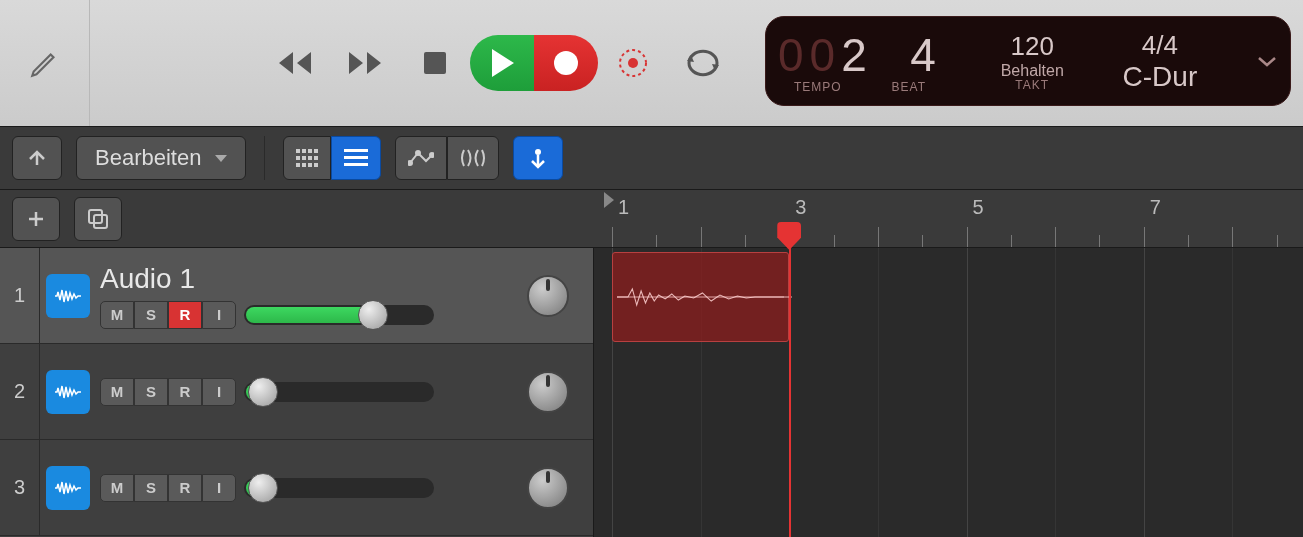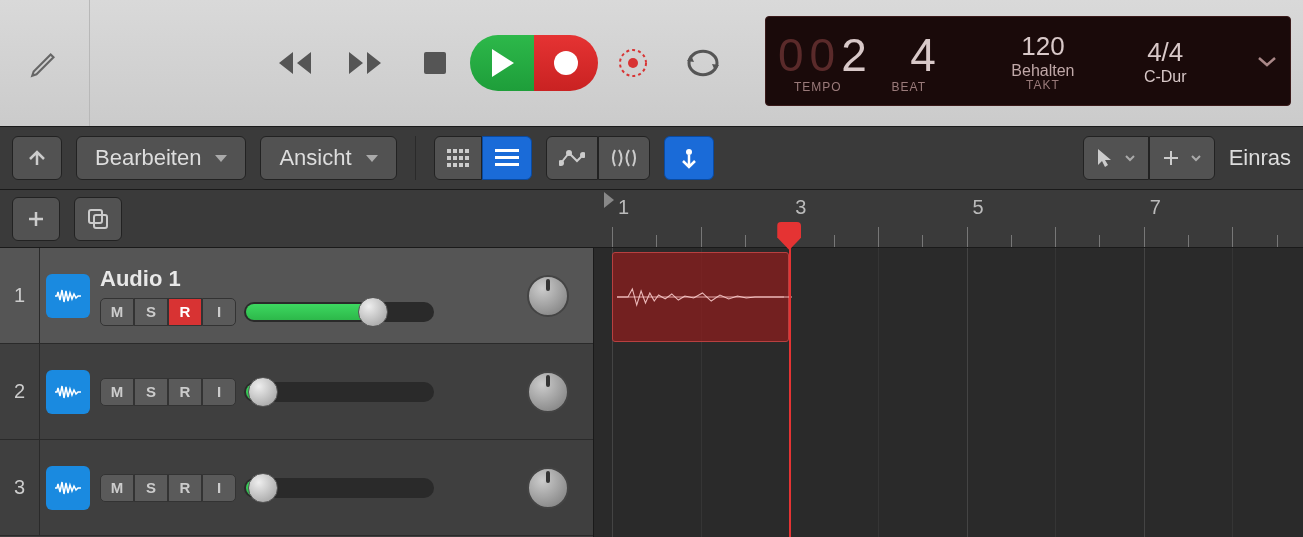--- a/index.html
+++ b/index.html
@@ -6,21 +6,21 @@
   body { width: 1303px; height: 537px; background: #d4d4d4; overflow: hidden; color: #e8e8e8; }
   
   
   .top-bar { height: 126px; background: linear-gradient(#d9d9d9, #cbcbcb); position: relative; display: flex; align-items: center; }
   .pencil-area { width: 90px; height: 100%; display:flex; align-items:center; justify-content:center; border-right: 1px solid #b8b8b8;}
   .transport { display: flex; align-items: center; gap: 0; margin-left: 170px; }
   .tbtn { width: 70px; height: 60px; display:flex; align-items:center; justify-content:center; color:#555; border-radius: 10px;}
   .tbtn svg { display:block;}
   .tbtn.green { background: linear-gradient(#2db84a,#1e9e3a); color:white; border-radius: 28px 0 0 28px; width:64px; height:56px;}
   .tbtn.red { background: linear-gradient(#e53333,#c92222); color:white; border-radius: 0 28px 28px 0; width:64px; height:56px;}
-  .lcd { position:absolute; right: 12px; top: 16px; height: 90px; width: 526px; background: #1a0a0a; border: 1px solid #3a1a1a; border-radius: 4px; display:flex; align-items:center; color:#d8c8c8; padding: 0 12px; justify-content: space-between;}
+  .lcd { position:absolute; right: 12px; top: 16px; height: 90px; width: 526px; background: #1a0a0a; border: 1px solid #3a1a1a; border-radius: 19px; display:flex; align-items:center; color:#d8c8c8; padding: 0 12px; justify-content: space-between;}
   .lcd .cell { display:flex; flex-direction:column; align-items:center; justify-content:center;}
   .lcd .big { font-size: 46px; font-weight: 300; letter-spacing: 6px; font-family: "Arial Narrow", Arial; }
   .lcd .label { font-size: 12px; color:#9a7a7a; letter-spacing: 1px; margin-top:-2px;}
   .lcd .med { font-size: 26px; font-weight: 400;}
   .lcd .sm { font-size: 16px; color:#c0a8a8;}
   .faded { color:#5a2a2a;}
   
   
   .toolbar { height: 64px; background: #3a3a3a; border-top:1px solid #1a1a1a; border-bottom:1px solid #1a1a1a; display:flex; align-items:center; padding: 0 12px; gap: 14px; font-size: 22px;}
   .tb-group { display:flex; gap: 0;}
@@ -41,21 +41,21 @@
   .body { display:flex; height: calc(537px - 126px - 64px - 58px); }
   .track-list { width: 594px; background:#3f3f3f; border-right:1px solid #1a1a1a;}
   .arrange { flex:1; background:#2a2a2a; position:relative;}
   
   .track { height: 96px; border-bottom: 1px solid #2a2a2a; display:flex; align-items:stretch;}
   .track.selected { background:#555555;}
   .track .num { width:40px; display:flex; align-items:center; justify-content:center; font-size:20px; color:#ccc; border-right:1px solid #2a2a2a;}
   .track .icon-box { width:56px; display:flex; align-items:center; justify-content:center;}
   .audio-icon { width:44px; height:44px; background:#1a8ae0; border-radius:6px; display:flex; align-items:center; justify-content:center;}
   .track .content { flex:1; display:flex; flex-direction:column; justify-content:center; gap:6px; padding: 0 4px;}
-  .track .name { font-size:22px; font-weight:700;}
+  .track .name { font-size:28px; font-weight:400;}
   .track .row { display:flex; align-items:center; gap:8px;}
   .msri { display:flex; gap:0;}
   .msri span { width:34px; height:28px; background:#5a5a5a; border:1px solid #333; display:flex; align-items:center; justify-content:center; font-size:15px; font-weight:600; color:#ccc;}
   .msri span:first-child { border-radius:5px 0 0 5px;}
   .msri span:last-child { border-radius:0 5px 5px 0;}
   .msri span.rec-on { background:#d83333; color:white;}
   .vol-track { width: 190px; height:20px; background:#2a2a2a; border-radius:10px; position:relative; display:flex; align-items:center;}
   .vol-fill { position:absolute; left:2px; top:2px; bottom:2px; background:linear-gradient(#3dd860,#2db84a); border-radius:8px;}
   .vol-thumb { position:absolute; width:30px; height:30px; background:radial-gradient(circle at 35% 30%, #eee, #999); border-radius:50%; border:1px solid #555;}
   .pan-knob { width:42px; height:42px; border-radius:50%; background:radial-gradient(circle at 35% 30%, #ccc, #777); border:2px solid #444; position:relative; margin-left:auto; margin-right:16px;}
@@ -133,41 +133,38 @@
           <span class="label">BEAT</span>
         </div>
     </div>
     <div class="cell">
       <div class="med">120</div>
       <div class="sm">Behalten</div>
       <div class="label">TAKT</div>
     </div>
     <div class="cell">
       <div class="med">4/4</div>
-      <div class="med" style="font-size:16px">C-Dur</div>
+      <div class="med" style="font-size:28px">C-Dur</div>
     </div>
     <div class="cell">
       <svg width="22" height="14" viewBox="0 0 22 14" fill="none" stroke="#a88" stroke-width="2.5">
           <path d="M3 4 L11 11 L19 4"></path>
         </svg>
     </div>
   </div>
 </div>
 
 <div class="toolbar">
   <div class="tb-btn icon">
     <svg width="24" height="22" viewBox="0 0 24 22" fill="none" stroke="#ccc" stroke-width="2.5">
         <path d="M12 18 L12 6 M5 12 L12 5 L19 12"></path>
       </svg>
   </div>
   <div class="tb-btn menu">
       <span>Bearbeiten</span>
-    </div>
-  <div class="tb-btn menu">
-      <span>Ansicht</span>
     </div>
   <div class="tb-sep"></div>
   <div class="tb-group tb-seg">
     <div class="tb-btn icon">
       <svg width="22" height="18" viewBox="0 0 22 18" fill="#ccc">
           <rect x="0" y="0" width="4" height="4"></rect>
           <rect x="6" y="0" width="4" height="4"></rect>
           <rect x="12" y="0" width="4" height="4"></rect>
           <rect x="18" y="0" width="4" height="4"></rect>
           <rect x="0" y="7" width="4" height="4"></rect>
@@ -203,41 +200,20 @@
         </svg>
     </div>
   </div>
   <div class="tb-btn icon active">
     <svg width="24" height="22" viewBox="0 0 24 22" fill="white">
         <circle cx="12" cy="5" r="3"></circle>
         <path d="M12 8 L12 20 M6 14 L12 20 L18 14" stroke="white" stroke-width="2.5" fill="none"></path>
       </svg>
   </div>
 
-  <div class="toolbar-right">
-    <div class="tb-group tb-seg">
-      <div class="tb-btn icon">
-        <svg width="18" height="22" viewBox="0 0 18 22" fill="#ccc">
-            <path d="M2 2 L2 18 L6 14 L9 20 L12 18 L9 13 L15 13 Z"></path>
-          </svg>
-        <svg width="12" height="8" viewBox="0 0 12 8" fill="none" stroke="#aaa" stroke-width="2">
-            <path d="M2 2 L6 6 L10 2"></path>
-          </svg>
-      </div>
-      <div class="tb-btn icon">
-        <svg width="18" height="18" viewBox="0 0 18 18" fill="none" stroke="#ccc" stroke-width="2">
-            <path d="M9 2 L9 16 M2 9 L16 9"></path>
-          </svg>
-        <svg width="12" height="8" viewBox="0 0 12 8" fill="none" stroke="#aaa" stroke-width="2">
-            <path d="M2 2 L6 6 L10 2"></path>
-          </svg>
-      </div>
-    </div>
-    <span style="font-size:22px;color:#ddd;">Einras</span>
-  </div>
 </div>
 
 <div class="track-controls">
   <div class="tb-btn icon" style="width:48px;justify-content:center">
     <svg width="20" height="20" viewBox="0 0 20 20" fill="none" stroke="#ccc" stroke-width="2.5">
         <path d="M10 3 L10 17 M3 10 L17 10"></path>
       </svg>
   </div>
   <div class="tb-btn icon" style="width:48px;justify-content:center">
     <svg width="22" height="22" viewBox="0 0 22 22" fill="none" stroke="#ccc" stroke-width="2">

